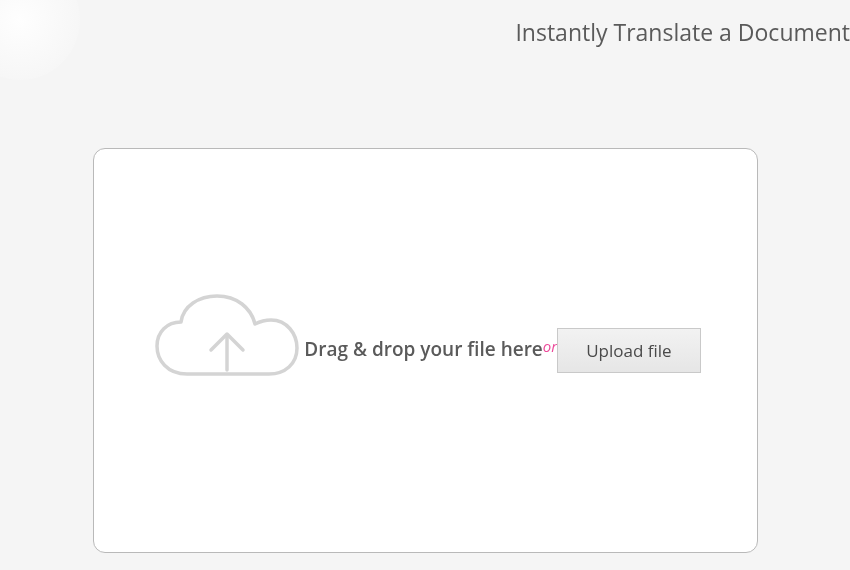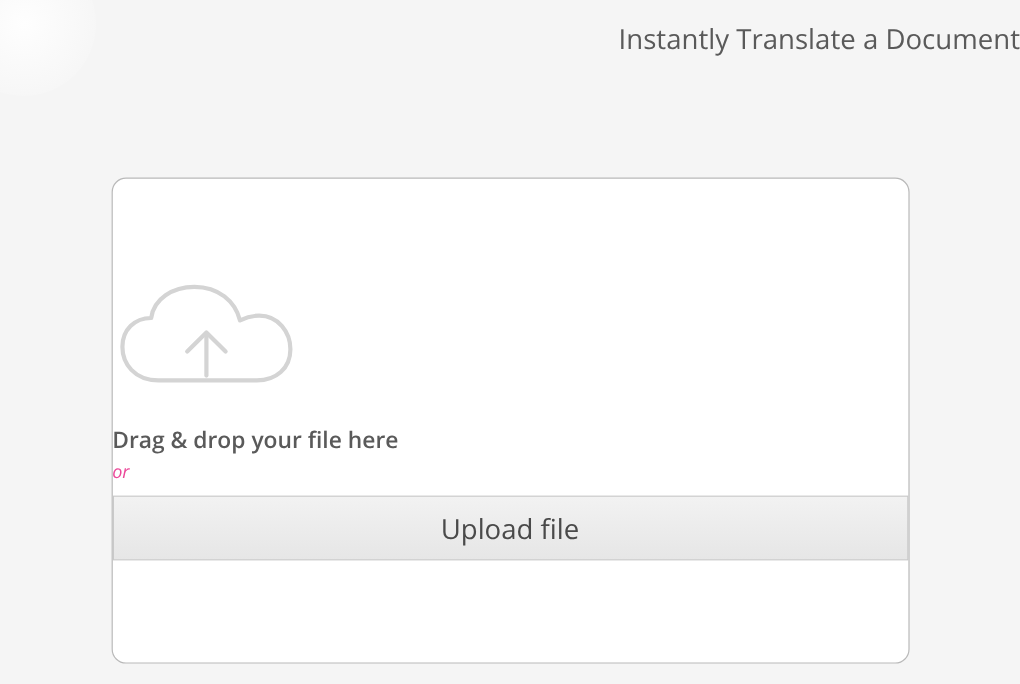--- a/index.html
+++ b/index.html
@@ -32,21 +32,22 @@
       color: #5a5a5a;
     }
     .dropzone {
       margin: 100px auto 0 auto;
       width: 665px;
       height: 405px;
       background: #ffffff;
       border: 1px solid #b9b9b9;
       border-radius: 12px;
       display: flex;
-      flex-direction: column;
+      flex-direction: row;
+      align-items: center;
       justify-content: center;
     }
     .cloud-icon {
       width: 155px;
       height: 90px;
       margin-bottom: 28px;
     }
     .drop-text {
       font-size: 19px;
       font-weight: 600;
@@ -56,21 +57,21 @@
     .or-text {
       font-size: 15px;
       font-style: italic;
       color: #ec4899;
       margin-bottom: 10px;
     }
     .upload-btn {
       background: linear-gradient(#f2f2f2, #e6e6e6);
       border: 1px solid #c9c9c9;
       padding: 10px 28px;
-      font-size: 23px;
+      font-size: 17px;
       color: #4a4a4a;
       cursor: pointer;
       font-family: inherit;
     }
   </style>
 </head>
 <body>
 
 <div class="deco-circle"></div>
 

